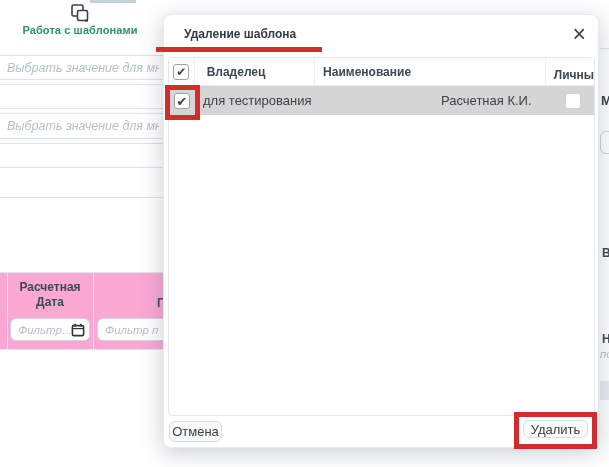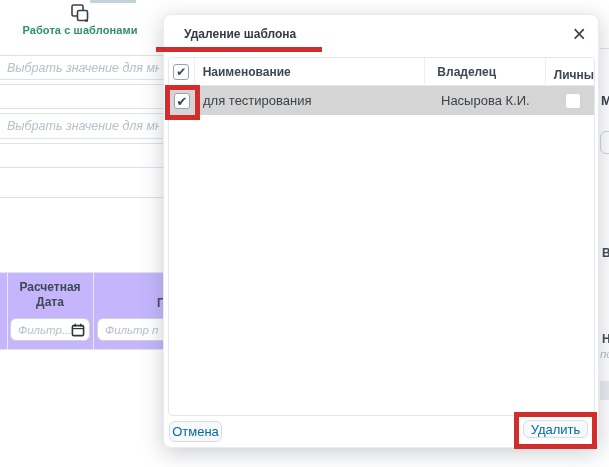--- a/index.html
+++ b/index.html
@@ -15,21 +15,21 @@
   .ms{position:absolute;left:-24px;width:192px;border:1px solid #dde2e8;border-radius:4px;
       background:#fff;padding:0 8px 0 30px;font-size:12.5px;color:#3c434b;box-sizing:border-box;outline:none;}
   .page input::placeholder{font-style:italic;color:#b6c0cb;opacity:1;}
   #ms1{top:55px;height:25px}
   #ms2{top:84px;height:25px}
   #ms3{top:113px;height:26px}
   #ms4{top:143px;height:25px}
   .hline{position:absolute;left:0;top:197px;width:164px;height:1px;background:#dbe0e6;}
 
   
-  .bg-table{position:absolute;left:0;top:272px;width:166px;height:78px;background:#c4b5fd;
+  .bg-table{position:absolute;left:0;top:272px;width:166px;height:78px;background:#f9a8d4;
             border-top:1px solid #e1e5ea;border-bottom:1px solid #e1e5ea;box-sizing:border-box;}
   .vline{position:absolute;top:0;bottom:0;width:1px;background:#e6eaee;}
   .vl1{left:7px}.vl2{left:93px}
   .date-hdr{position:absolute;left:8px;top:7px;width:84px;text-align:center;
             font-size:12px;font-weight:700;color:#3e4854;line-height:15px;}
   .hdr-frag{position:absolute;left:157px;top:23px;font-size:12px;font-weight:700;color:#3e4854;}
   .f-box{position:absolute;top:45px;height:23px;border:1px solid #ccd3da;border-radius:6px;
          background:#fff;box-sizing:border-box;}
   .f-date{left:10px;width:80px}
   .f-text{left:97px;width:78px}
@@ -69,21 +69,21 @@
   .c-sel{width:26px;justify-content:center;}
   .c-name{width:234px;padding-left:8px;}
   .c-owner{width:122px;padding-left:12px;}
   .c-pers{flex:1;padding-left:8px;}
   .chk{width:16px;height:16px;background:#fff;border:1px solid #9aa2ab;border-radius:3px;
        display:flex;align-items:center;justify-content:center;box-sizing:border-box;cursor:pointer;}
   .chk .tick{font-family:"DejaVu Sans",sans-serif;font-size:11px;color:#343b44;line-height:1;margin-top:1px;}
   .chk.empty{border-color:#cfd3d7;}
   .c-pers .chk{margin-left:6px;}
   .btn{position:absolute;background:#f8f9fa;border:1px solid #d8dde3;border-radius:6px;
-       font-size:13px;color:#0369a1;display:flex;align-items:center;justify-content:center;
+       font-size:13px;color:#404040;display:flex;align-items:center;justify-content:center;
        cursor:pointer;box-sizing:border-box;}
   .btn-cancel{left:5px;top:406px;width:53px;height:21px;}
   .btn-delete{left:359px;top:405px;width:65px;height:18px;}
 
   
   .ann{position:absolute;z-index:50;pointer-events:none;box-sizing:border-box;}
   .ann-line{left:156px;top:47px;width:166px;height:5px;background:#d22d2d;}
   .ann-box-chk{left:165px;top:85px;width:35px;height:35px;border:5px solid #d22d2d;}
   .ann-box-del{left:514px;top:412px;width:83px;height:37px;border:5px solid #d22d2d;}
 </style>
@@ -139,42 +139,42 @@
     <div class="m-title">Удаление шаблона</div>
     <div class="m-close">×</div>
 
     <div class="m-table">
       <div class="t-head">
         <div class="cell c-sel">
           <span class="chk">
               <span class="tick">✔</span>
             </span>
         </div>
+        <div class="cell c-owner">
+          <span>Владелец</span>
+        </div>
         <div class="cell c-name">
           <span>Наименование</span>
-        </div>
-        <div class="cell c-owner">
-          <span>Владелец</span>
         </div>
         <div class="cell c-pers">
           <span>Личны</span>
         </div>
       </div>
 
       <div class="t-row">
         <div class="cell c-sel">
           <span class="chk">
               <span class="tick">✔</span>
             </span>
         </div>
         <div class="cell c-name">
           <span>для тестирования</span>
         </div>
         <div class="cell c-owner">
-          <span>Насырова К.И.</span>
+          <span>Расчетная К.И.</span>
         </div>
         <div class="cell c-pers">
           <span class="chk empty"></span>
         </div>
       </div>
     </div>
 
     <div class="btn btn-cancel">Отмена</div>
     <div class="btn btn-delete">Удалить</div>
   </div>

